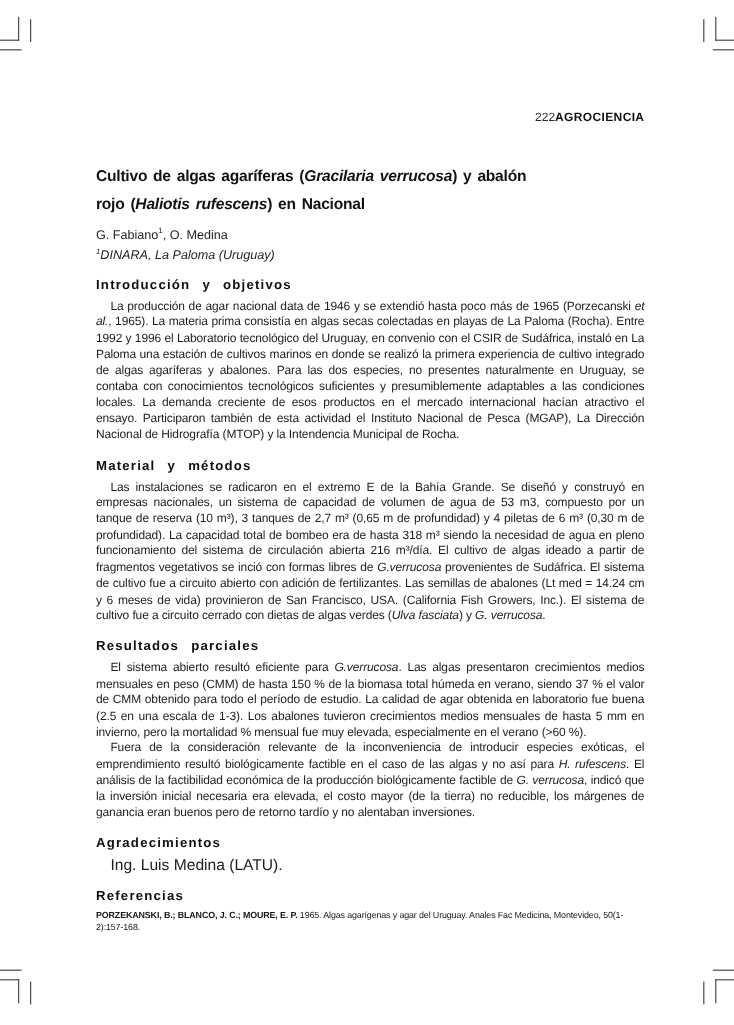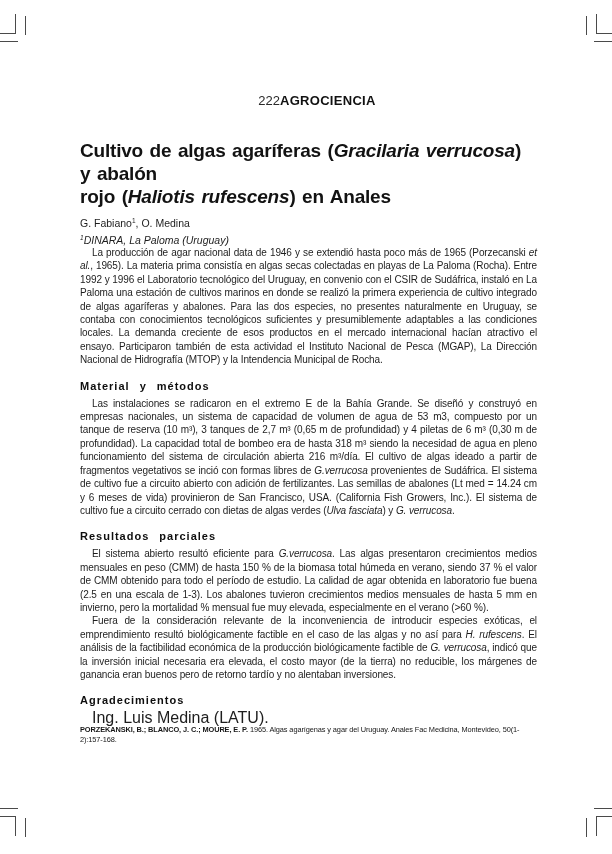--- a/index.html
+++ b/index.html
@@ -13,31 +13,31 @@
   }
   .crop { position: absolute; background: #4a4a4a; }
 
   .content {
     position: absolute;
     left: 80px; top: 93px;
     width: 457px;
   }
   .running-head {
     display: flex;
-    justify-content: center;
+    justify-content: flex-end;
     align-items: baseline;
-    font-size: 13px;
+    font-size: 10px;
     margin-left: 17px;
   }
   .page-number { font-weight: normal; color: #2a2a2a; }
   .journal-name { font-weight: bold; letter-spacing: 0.3px; color: #111; }
 
   .article-title {
     margin-top: 31px;
-    font-size: 19px;
+    font-size: 13px;
     font-weight: bold;
     line-height: 23px;
     letter-spacing: -0.2px;
     word-spacing: 1.5px;
     color: #121212;
   }
   .authors {
     margin-top: 9px;
     font-size: 10.5px;
     color: #1e1e1e;
@@ -60,21 +60,21 @@
   }
   .body-para {
     font-size: 10px;
     line-height: 13.4px;
     letter-spacing: -0.1px;
     text-align: justify;
     text-indent: 12px;
     color: #1d1d1d;
   }
   .ack-para {
-    font-size: 16px;
+    font-size: 13px;
     line-height: 13.4px;
     text-indent: 12px;
     color: #1d1d1d;
   }
   .reference-para {
     font-size: 7.4px;
     line-height: 10px;
     letter-spacing: -0.1px;
     color: #161616;
   }
@@ -103,27 +103,28 @@
 <div class="crop" style="left:596px; top:816px; width:1px; height:20px;"></div>
 <div class="crop" style="left:586px; top:818px; width:1px; height:19px;"></div>
 
 <div class="content">
 
   <div class="running-head">
     <span class="page-number">222</span>
     <span class="journal-name">AGROCIENCIA</span>
   </div>
 
-  <h1 class="article-title"><span>Cultivo de algas agaríferas (</span><span style="font-style: italic;">Gracilaria verrucosa</span><span>) y abalón</span><br><span>rojo (</span><span style="font-style: italic; margin-top: 31px;">Haliotis rufescens</span><span>) en Anales</span></h1>
+  <h1 class="article-title"><span>Cultivo de algas agaríferas (</span><span style="font-style: italic;">Gracilaria verrucosa</span><span>) y abalón</span><br><span>rojo (</span><span style="font-style: italic; margin-top: 31px;">Haliotis rufescens</span><span>) en Nacional</span></h1>
 
   <div class="authors"><span>G. Fabiano</span><sup>1</sup><span>, O. Medina</span></div>
 
   <div class="affiliation"><sup>1</sup><span>DINARA, La Paloma (Uruguay)</span></div>
 
   <div class="section">
+    <h2 class="section-heading">Introducción y objetivos</h2>
     <p class="body-para"><span>La producción de agar nacional data de 1946 y se extendió hasta poco más de 1965 (Porzecanski </span><span style="font-style: italic;">et al.</span><span>, 1965). La materia prima consistía en algas secas colectadas en playas de La Paloma (Rocha). Entre 1992 y 1996 el Laboratorio tecnológico del Uruguay, en convenio con el CSIR de Sudáfrica, instaló en La Paloma una estación de cultivos marinos en donde se realizó la primera experiencia de cultivo integrado de algas agaríferas y abalones. Para las dos especies, no presentes naturalmente en Uruguay, se contaba con conocimientos tecnológicos suficientes y presumiblemente adaptables a las condiciones locales. La demanda creciente de esos productos en el mercado internacional hacían atractivo el ensayo. Participaron también de esta actividad el Instituto Nacional de Pesca (MGAP), La Dirección Nacional de Hidrografía (MTOP) y la Intendencia Municipal de Rocha.</span></p>
   </div>
 
   <div class="section">
     <h2 class="section-heading">Material y métodos</h2>
     <p class="body-para"><span>Las instalaciones se radicaron en el extremo E de la Bahía Grande. Se diseñó y construyó en empresas nacionales, un sistema de capacidad de volumen de agua de 53 m3, compuesto por un tanque de reserva (10 m³), 3 tanques de 2,7 m³ (0,65 m de profundidad) y 4 piletas de 6 m³ (0,30 m de profundidad). La capacidad total de bombeo era de hasta 318 m³ siendo la necesidad de agua en pleno funcionamiento del sistema de circulación abierta 216 m³/día. El cultivo de algas ideado a partir de fragmentos vegetativos se inció con formas libres de </span><span style="font-style: italic;">G.verrucosa</span><span> provenientes de Sudáfrica. El sistema de cultivo fue a circuito abierto con adición de fertilizantes. Las semillas de abalones (Lt med = 14.24 cm y 6 meses de vida) provinieron de San Francisco, USA. (California Fish Growers, Inc.). El sistema de cultivo fue a circuito cerrado con dietas de algas verdes (</span><span style="font-style: italic;">Ulva fasciata</span><span>) y </span><span style="font-style: italic;">G. verrucosa</span><span>.</span></p>
   </div>
 
   <div class="section">
     <h2 class="section-heading">Resultados parciales</h2>
@@ -133,16 +134,17 @@
   <div class="section">
     <p class="body-para"><span>Fuera de la consideración relevante de la inconveniencia de introducir especies exóticas, el emprendimiento resultó biológicamente factible en el caso de las algas y no así para </span><span style="font-style: italic;">H. rufescens</span><span>. El análisis de la factibilidad económica de la producción biológicamente factible de </span><span style="font-style: italic;">G. verrucosa</span><span>, indicó que la inversión inicial necesaria era elevada, el costo mayor (de la tierra) no reducible, los márgenes de ganancia eran buenos pero de retorno tardío y no alentaban inversiones.</span></p>
   </div>
 
   <div class="section">
     <h2 class="section-heading">Agradecimientos</h2>
     <p class="ack-para"><span>Ing. Luis Medina (LATU).</span></p>
   </div>
 
   <div class="section">
+    <h2 class="section-heading">Referencias</h2>
     <p class="reference-para"><span style="font-weight: bold; text-align: right;">PORZEKANSKI, B.; BLANCO, J. C.; MOURE, E. P.</span><span> 1965. Algas agarígenas y agar del Uruguay. Anales Fac Medicina, Montevideo, 50(1-2):157-168.</span></p>
   </div>
 
 </div>
 
 </body></html>

